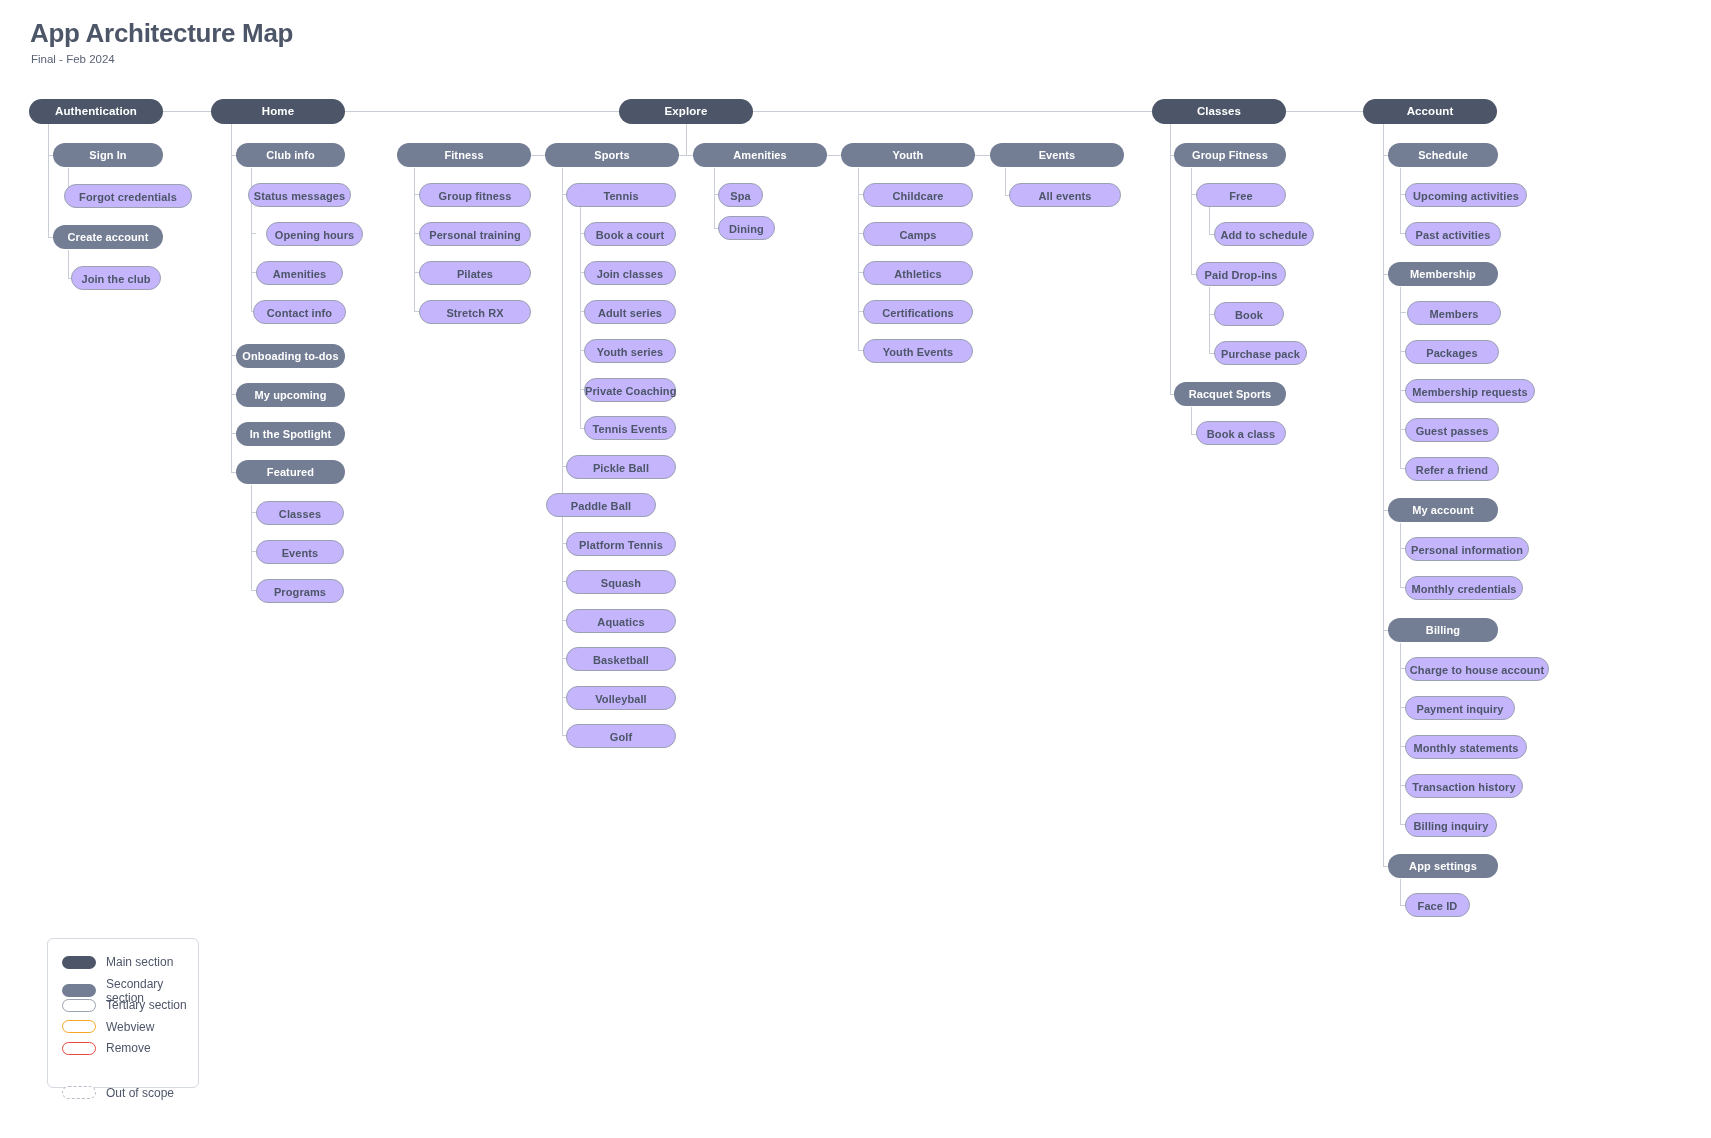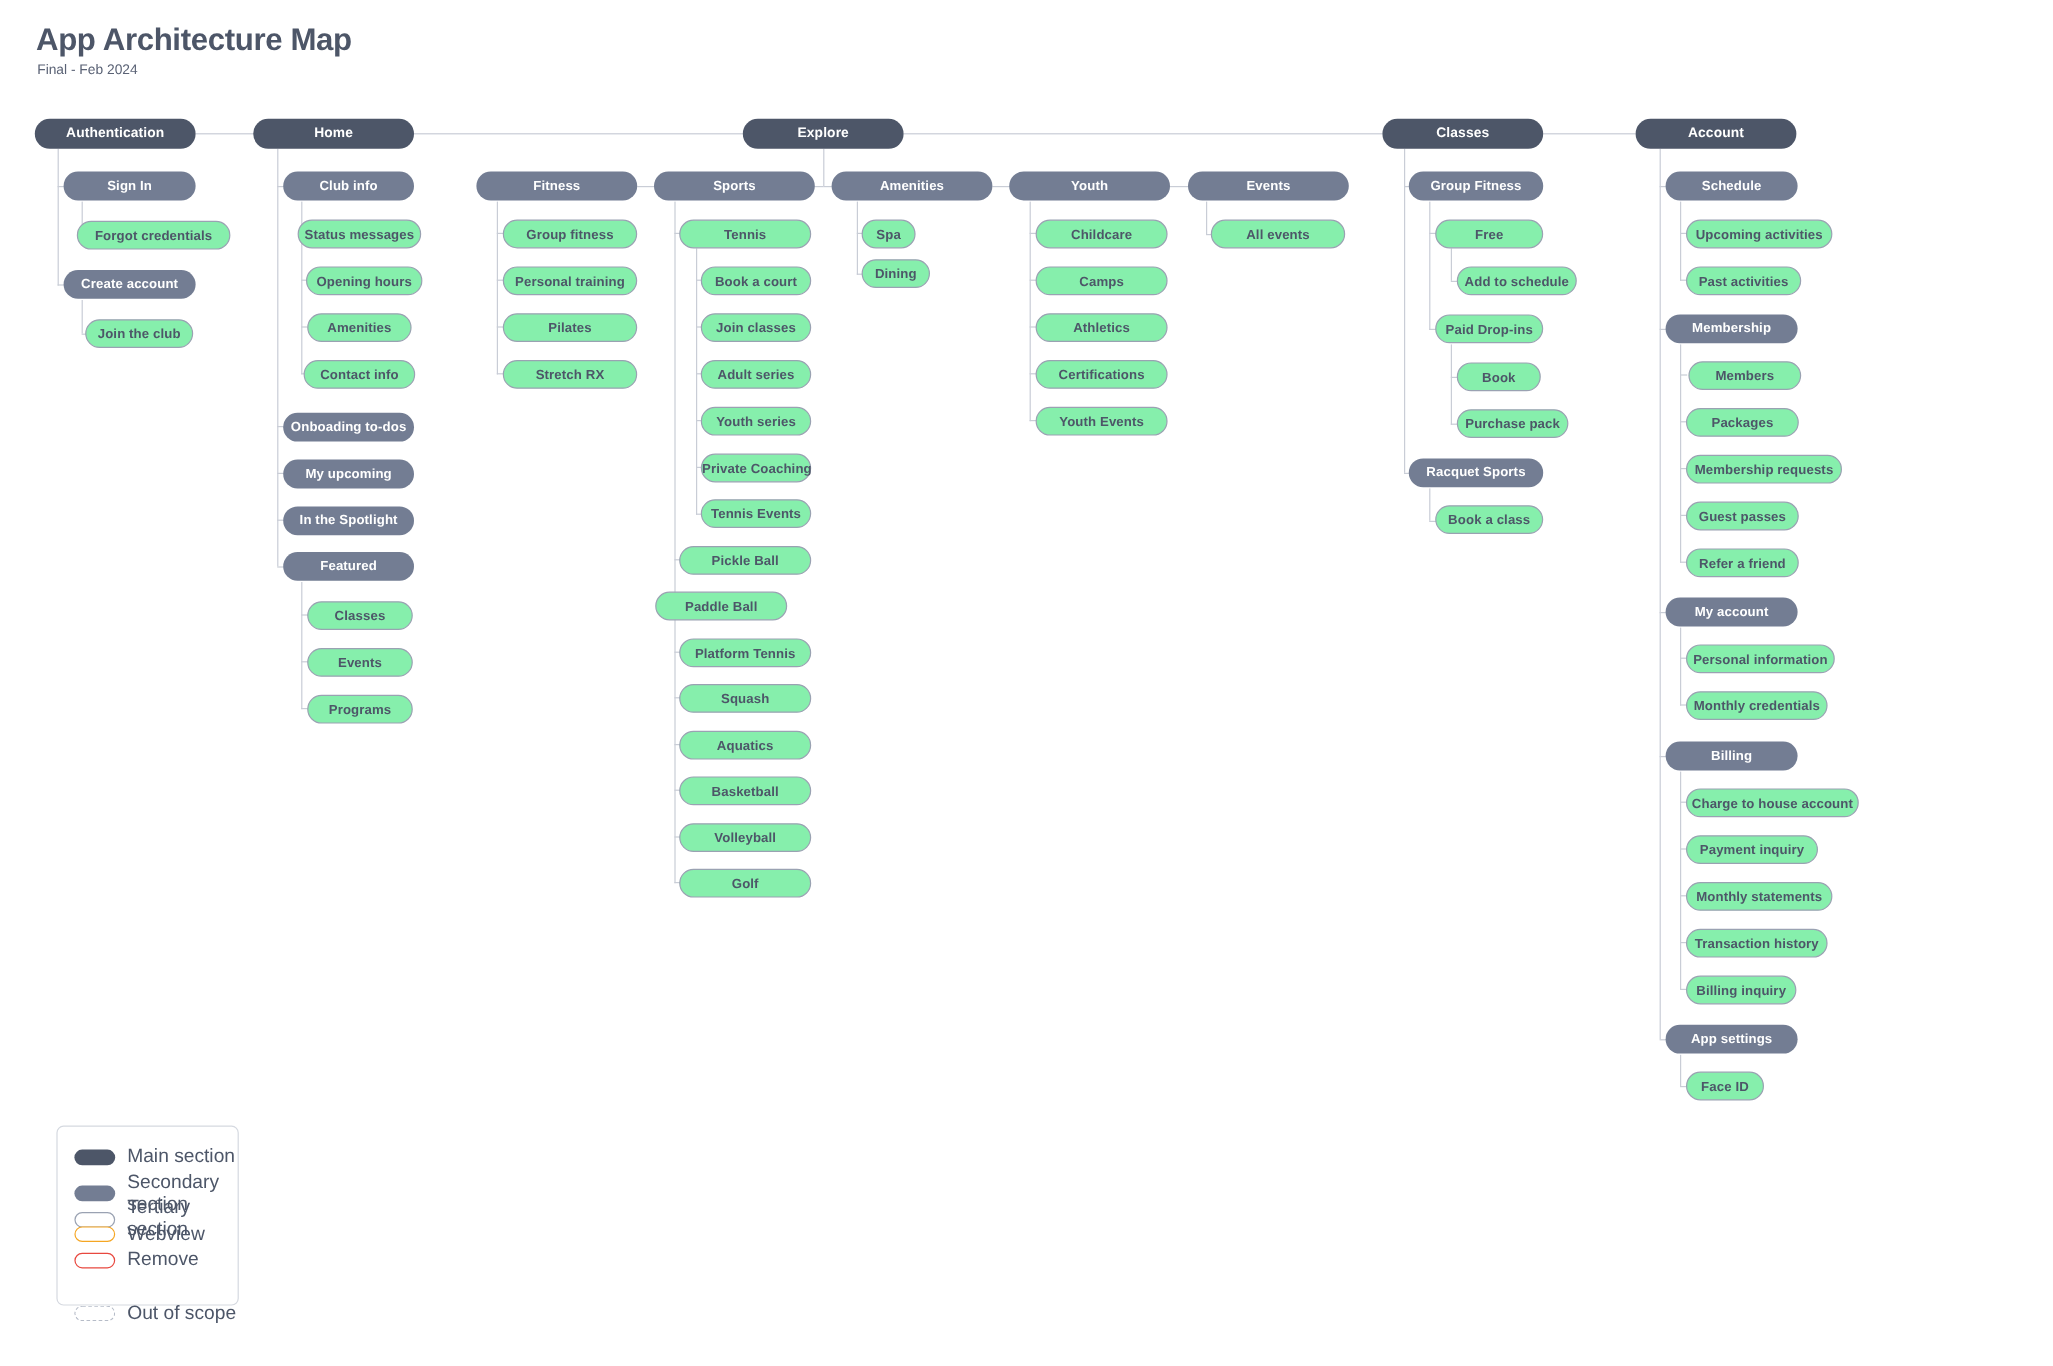--- a/index.html
+++ b/index.html
@@ -39,21 +39,21 @@
   }
   .node.main {
     background: #4d5668; color: #ffffff;
     height: 25px; line-height: 25px; border-radius: 12.5px;
     font-size: 11.5px;
   }
   .node.secondary {
     background: #737d93; color: #ffffff;
   }
   .node.tertiary {
-    background: #86efac; color: #4d5668;
+    background: #c4b5fd; color: #4d5668;
     border: 1px solid #9aa2b2;
   }
 
   
   .legend {
     position: absolute; left: 47px; top: 938px;
     width: 152px; height: 150px;
     background: #ffffff;
     border: 1px solid #d5d9e0;
     border-radius: 6px;
@@ -65,21 +65,21 @@
   .swatch {
     width: 34px; height: 13px; border-radius: 7px;
     margin-right: 10px; flex: 0 0 auto;
   }
   .sw-main { background: #4d5668; }
   .sw-secondary { background: #737d93; }
   .sw-tertiary { background: #ffffff; border: 1px solid #9aa2b2; }
   .sw-webview { background: #ffffff; border: 1px solid #f5a623; }
   .sw-remove  { background: #ffffff; border: 1px solid #e8483f; }
   .sw-scope   { background: #ffffff; border: 1px dashed #b6bcc8; }
-  .legend-label { font-size: 16px; color: #4d5668; }
+  .legend-label { font-size: 12px; color: #4d5668; }
 </style>
 </head>
 <body>
 
 <div id="canvas">
 
   <div class="page-title">App Architecture Map</div>
   <div class="page-subtitle">Final - Feb 2024</div>
 
   <div id="connector-layer">
@@ -189,21 +189,21 @@
     </div>
   <div id="node-layer">
       <div class="node main" style="left: 29px; top: 99px; width: 134px;">Authentication</div>
       <div class="node secondary" style="left: 53px; top: 143px; width: 110px;">Sign In</div>
       <div class="node tertiary" style="left: 64px; top: 184px; width: 128px;">Forgot credentials</div>
       <div class="node secondary" style="left: 53px; top: 225px; width: 110px;">Create account</div>
       <div class="node tertiary" style="left: 71px; top: 266px; width: 90px;">Join the club</div>
       <div class="node main" style="left: 211px; top: 99px; width: 134px;">Home</div>
       <div class="node secondary" style="left: 236px; top: 143px; width: 109px;">Club info</div>
       <div class="node tertiary" style="left: 248px; top: 183px; width: 103px;">Status messages</div>
-      <div class="node tertiary" style="left: 255px; top: 222px; width: 97px;">Opening hours</div>
+      <div class="node tertiary" style="left: 266px; top: 222px; width: 97px;">Opening hours</div>
       <div class="node tertiary" style="left: 256px; top: 261px; width: 87px;">Amenities</div>
       <div class="node tertiary" style="left: 253px; top: 300px; width: 93px;">Contact info</div>
       <div class="node secondary" style="left: 236px; top: 344px; width: 109px;">Onboading to-dos</div>
       <div class="node secondary" style="left: 236px; top: 383px; width: 109px;">My upcoming</div>
       <div class="node secondary" style="left: 236px; top: 422px; width: 109px;">In the Spotlight</div>
       <div class="node secondary" style="left: 236px; top: 460px; width: 109px;">Featured</div>
       <div class="node tertiary" style="left: 256px; top: 501px; width: 88px;">Classes</div>
       <div class="node tertiary" style="left: 256px; top: 540px; width: 88px;">Events</div>
       <div class="node tertiary" style="left: 256px; top: 579px; width: 88px;">Programs</div>
       <div class="node main" style="left: 619px; top: 99px; width: 134px;">Explore</div>

